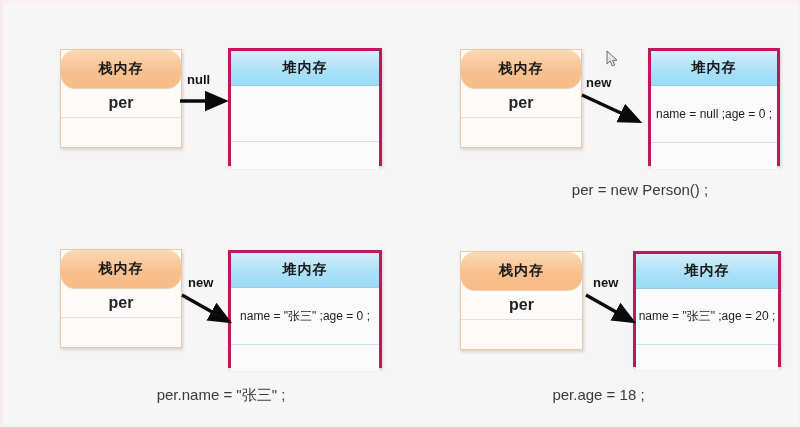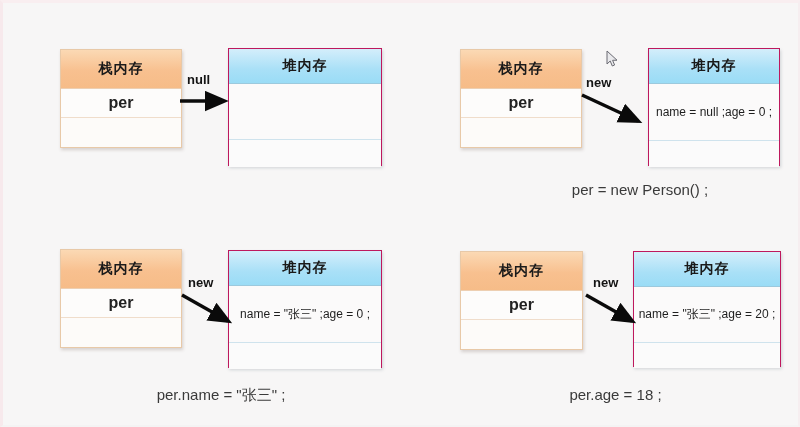--- a/index.html
+++ b/index.html
@@ -42,39 +42,40 @@
     height: 38px;
     background: linear-gradient(to bottom, #fbd9b4 0%, #f8c08f 55%, #f6bc88 100%);
     border-bottom: 1px solid #edcfb2;
     display: flex;
     align-items: center;
     justify-content: center;
     font-weight: bold;
     font-size: 14px;
     color: #1a1a1a;
     letter-spacing: 1px;
+    border-radius: 14px;
   }
   .stack-row {
     height: 28px;
     display: flex;
     align-items: center;
     justify-content: center;
     font-size: 16px;
     font-weight: bold;
     color: #222;
     border-bottom: 1px solid #f0ddcb;
     background: #fdfcfb;
   }
   .stack-row.empty {
     border-bottom: none;
     background: #fdfbf9;
   }
 
   .heap-box {
-    border: 1px solid #be185d;
+    border: 3px solid #be185d;
     box-shadow: 1px 2px 3px rgba(110,125,135,0.28);
     background: #fbfbfb;
   }
   .heap-head {
     height: 34px;
     background: linear-gradient(to bottom, #d4eefb 0%, #a9e0f7 60%, #9adcf6 100%);
     border-bottom: 1px solid #9cc9dd;
     display: flex;
     align-items: center;
     justify-content: center;
@@ -231,19 +232,19 @@
   <div class="arrow-label" style="left:590px; top:272px;">new</div>
   <svg class="arrow-svg" style="left:583px; top:290px; width:60px; height:36px;" viewBox="0 0 60 36">
     <defs>
       <marker id="ah4" markerWidth="7" markerHeight="7" refX="5.6" refY="3" orient="auto">
         <path d="M0,0 L7,3 L0,6 z" fill="#0a0a0a"></path>
       </marker>
     </defs>
     <line x1="0" y1="2" x2="46" y2="28" stroke="#0a0a0a" stroke-width="3.4" marker-end="url(#ah4)"></line>
   </svg>
 
-  <div class="caption" style="left:452px; top:383px; width:321px;">per.age = 18 ;</div>
+  <div class="caption" style="left:435px; top:383px; width:321px;">per.age = 18 ;</div>
 
   <svg class="cursor" style="left:603px; top:47px;" viewBox="0 0 14 18">
     <path d="M1,1 L1,14 L4.2,11 L6.3,16 L8.6,15 L6.6,10.3 L11,10.2 Z" fill="#e9e9ec" stroke="#6a6a72" stroke-width="1"></path>
   </svg>
 
 </div>
 
 </body></html>

